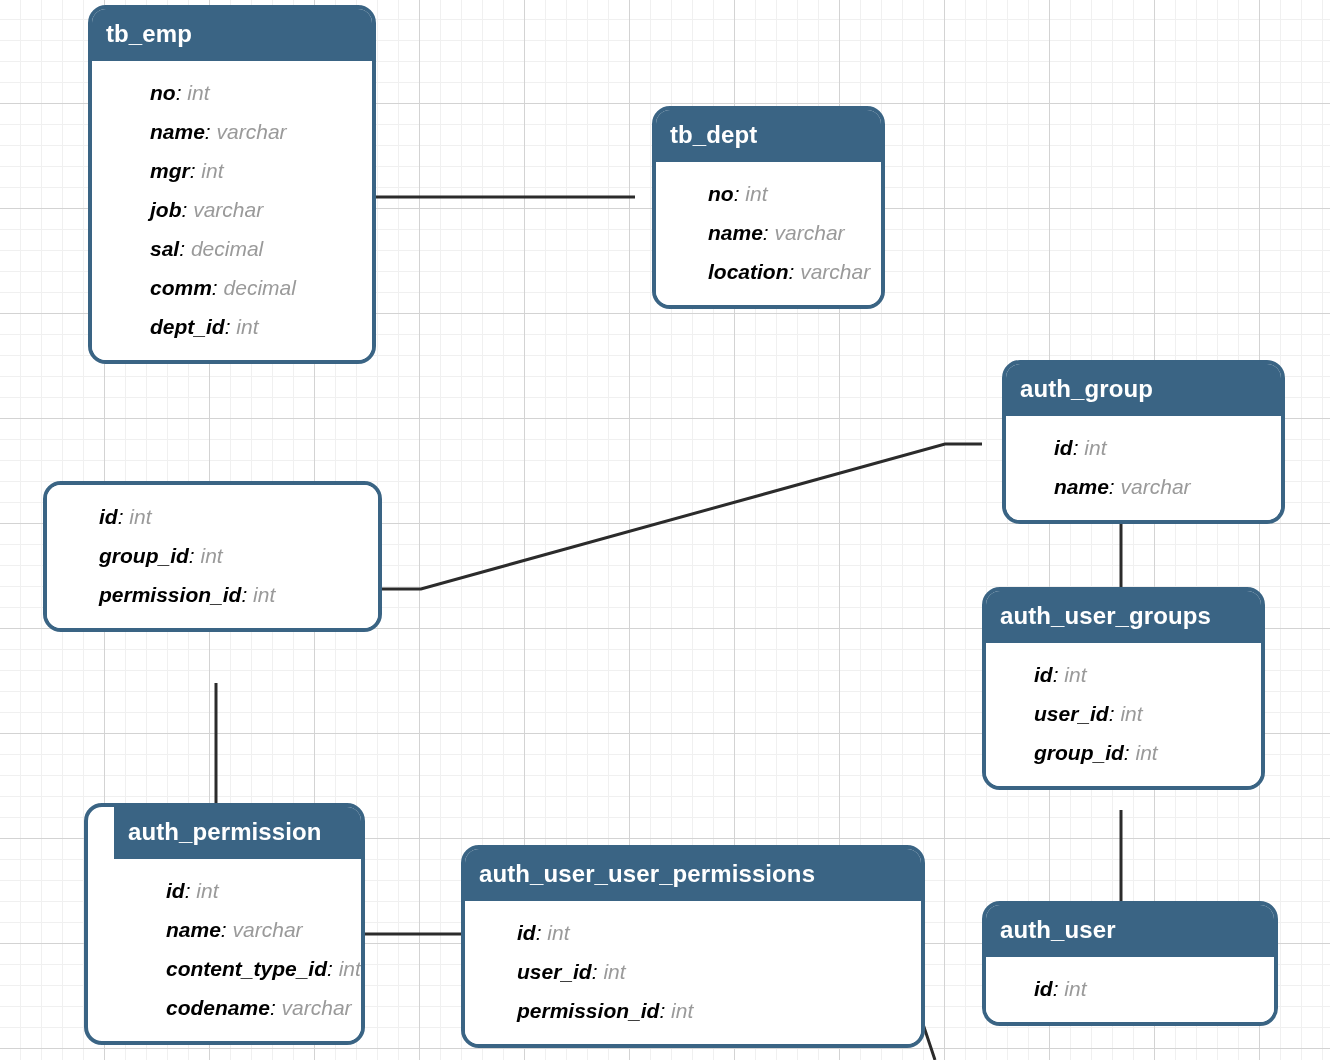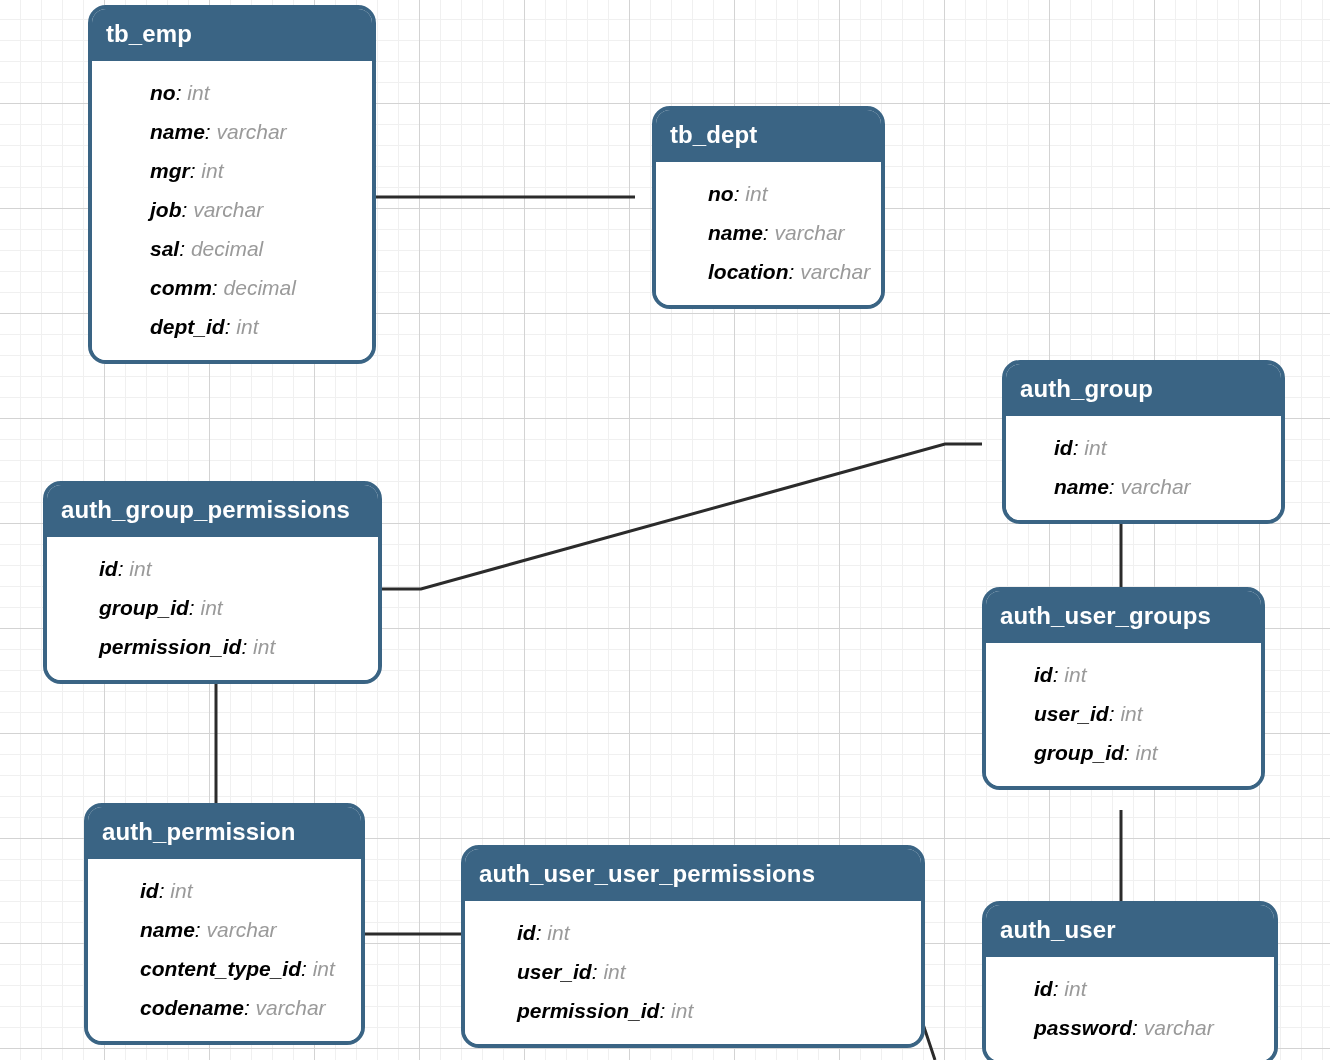--- a/index.html
+++ b/index.html
@@ -131,38 +131,37 @@
 
   <div class="entity pad-l48" style="left:982px; top:360px; width:283px;margin-left:20px;">
     <div class="entity-header">auth_group</div>
     <div class="entity-body">
       <div class="field"><span class="fname">id</span><span class="fcolon">: </span><span class="ftype">int</span></div>
       <div class="field"><span class="fname">name</span><span class="fcolon">: </span><span class="ftype">varchar</span></div>
     </div>
   </div>
 
   <div class="entity pad-l52" style="left:43px; top:481px; width:339px;">
-    <div class="entity-header">auth_group_permissions</div>
     <div class="entity-body">
       <div class="field"><span class="fname">id</span><span class="fcolon">: </span><span class="ftype">int</span></div>
       <div class="field"><span class="fname">group_id</span><span class="fcolon">: </span><span class="ftype">int</span></div>
       <div class="field"><span class="fname">permission_id</span><span class="fcolon">: </span><span class="ftype">int</span></div>
     </div>
   </div>
 
   <div class="entity pad-l48" style="left:982px; top:587px; width:283px;">
     <div class="entity-header">auth_user_groups</div>
     <div class="entity-body">
       <div class="field"><span class="fname">id</span><span class="fcolon">: </span><span class="ftype">int</span></div>
       <div class="field"><span class="fname">user_id</span><span class="fcolon">: </span><span class="ftype">int</span></div>
       <div class="field"><span class="fname">group_id</span><span class="fcolon">: </span><span class="ftype">int</span></div>
     </div>
   </div>
 
-  <div class="entity pad-l52" style="left:84px; top:803px; width:281px;">
+  <div class="entity pad-l52" style="left:84px; top:803px; width:281px;padding-left:26px;">
     <div class="entity-header">auth_permission</div>
     <div class="entity-body">
       <div class="field"><span class="fname">id</span><span class="fcolon">: </span><span class="ftype">int</span></div>
       <div class="field"><span class="fname">name</span><span class="fcolon">: </span><span class="ftype">varchar</span></div>
       <div class="field"><span class="fname">content_type_id</span><span class="fcolon">: </span><span class="ftype">int</span></div>
       <div class="field"><span class="fname">codename</span><span class="fcolon">: </span><span class="ftype">varchar</span></div>
     </div>
   </div>
 
   <div class="entity pad-l52" style="left:461px; top:845px; width:464px;">
@@ -171,17 +170,16 @@
       <div class="field"><span class="fname">id</span><span class="fcolon">: </span><span class="ftype">int</span></div>
       <div class="field"><span class="fname">user_id</span><span class="fcolon">: </span><span class="ftype">int</span></div>
       <div class="field"><span class="fname">permission_id</span><span class="fcolon">: </span><span class="ftype">int</span></div>
     </div>
   </div>
 
   <div class="entity pad-l48" style="left:982px; top:901px; width:296px;">
     <div class="entity-header">auth_user</div>
     <div class="entity-body">
       <div class="field"><span class="fname">id</span><span class="fcolon">: </span><span class="ftype">int</span></div>
-      <div class="field"><span class="fname">password</span><span class="fcolon">: </span><span class="ftype">varchar</span></div>
     </div>
   </div>
 
 </div>
 
 </body></html>

